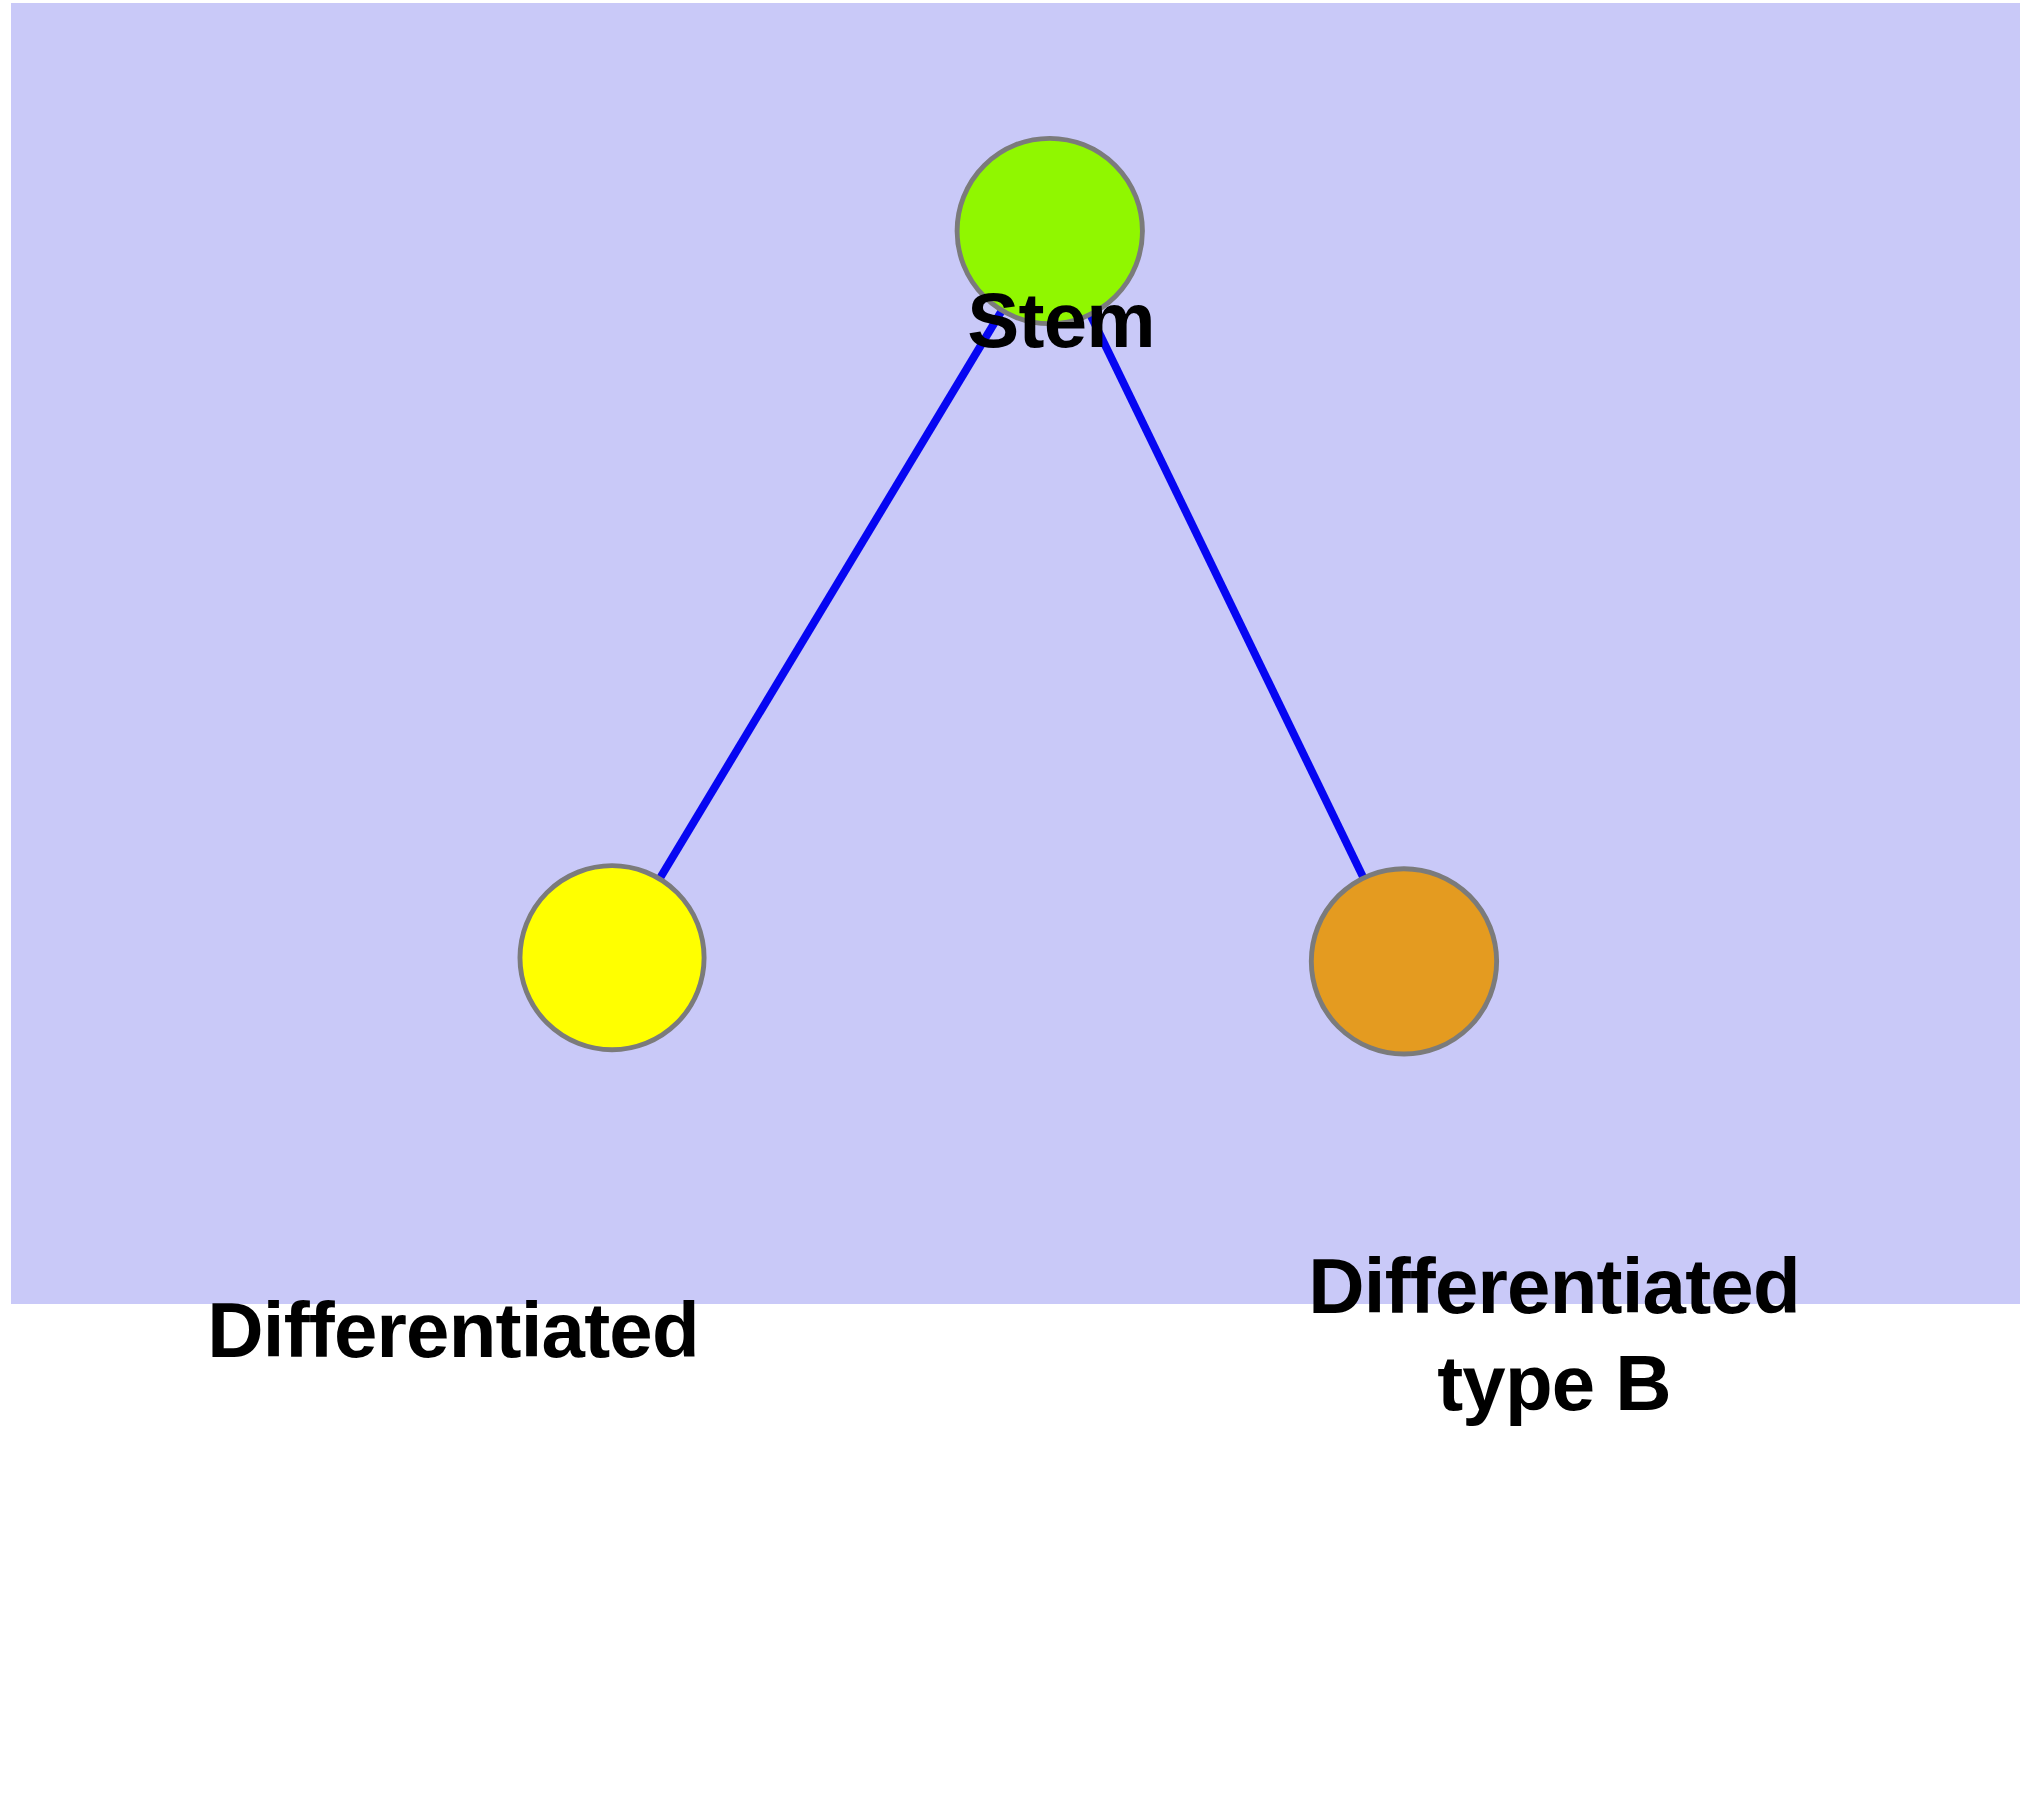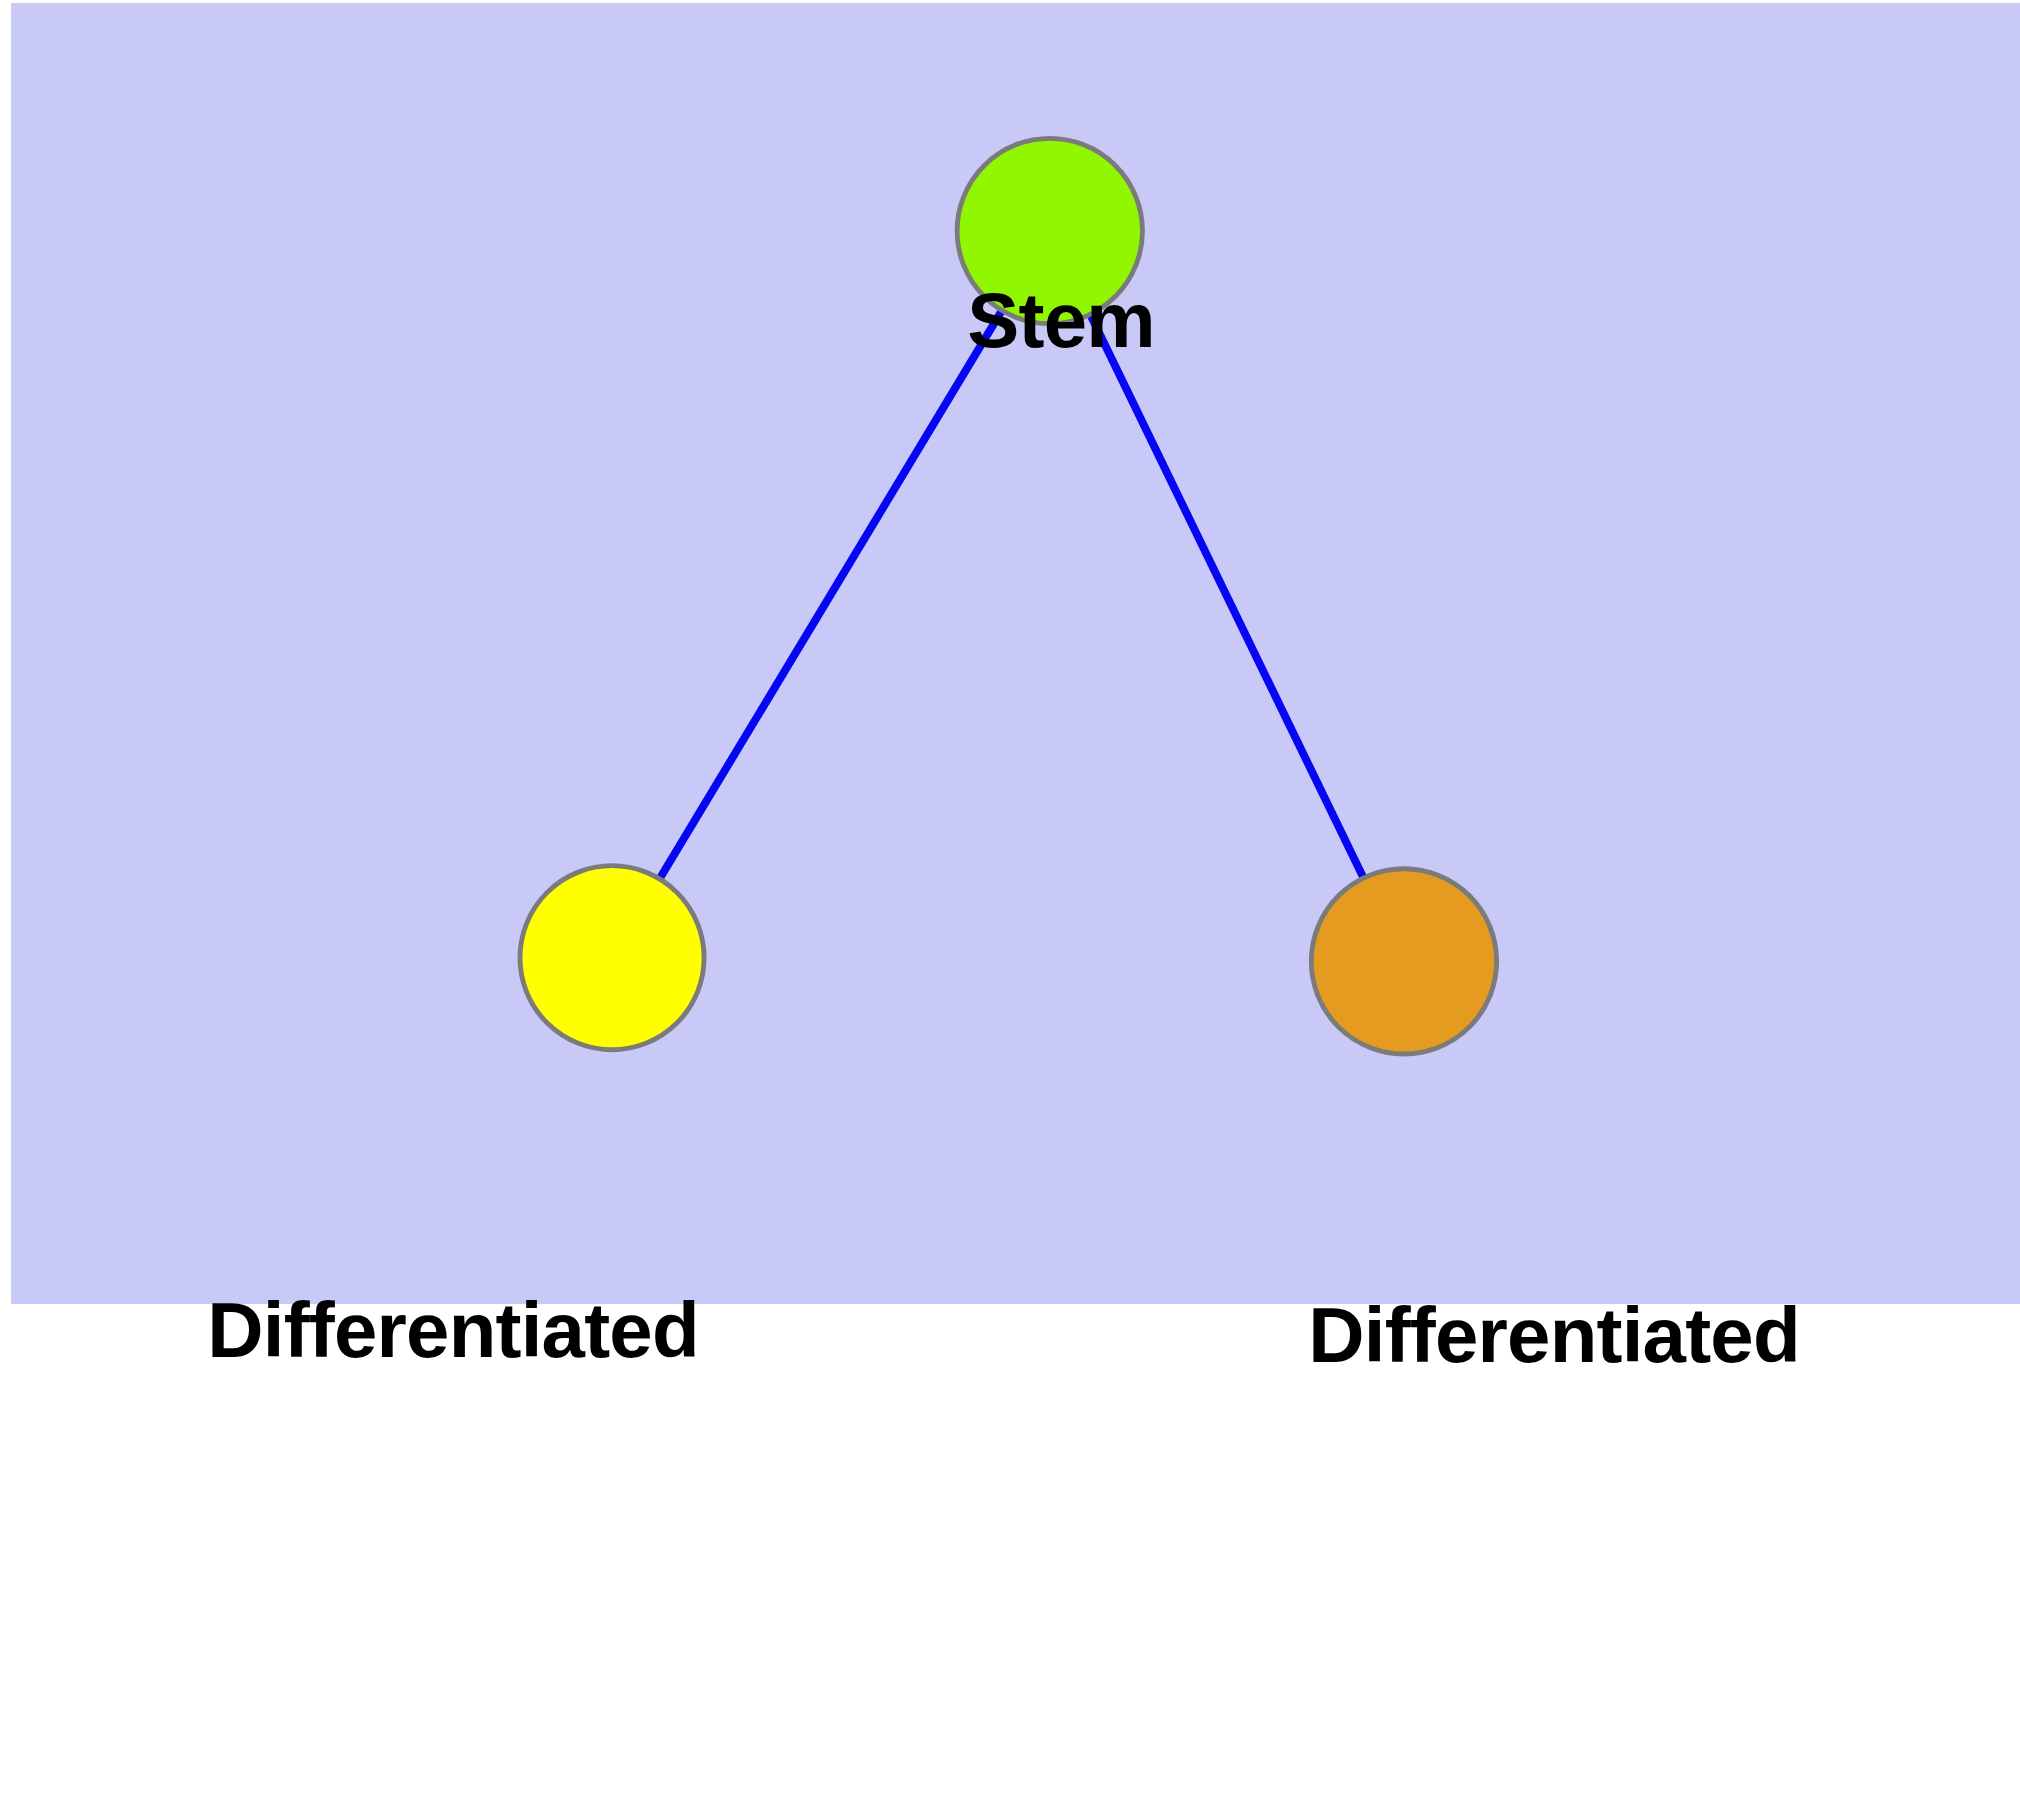--- a/index.html
+++ b/index.html
@@ -54,16 +54,17 @@
   <div class="node-label" style="left: 1050px; top: 317px;">
     <div>Stem</div>
   </div>
 
   <div class="node-label" style="left: 442px; top: 1327px;">
     <div>Differentiated</div>
   </div>
 
   <div class="node-label" style="left: 1543px; top: 1332px;">
     <div>Differentiated</div>
+    <div>type B</div>
   </div>
 
 </div>
 
 
 </body></html>

